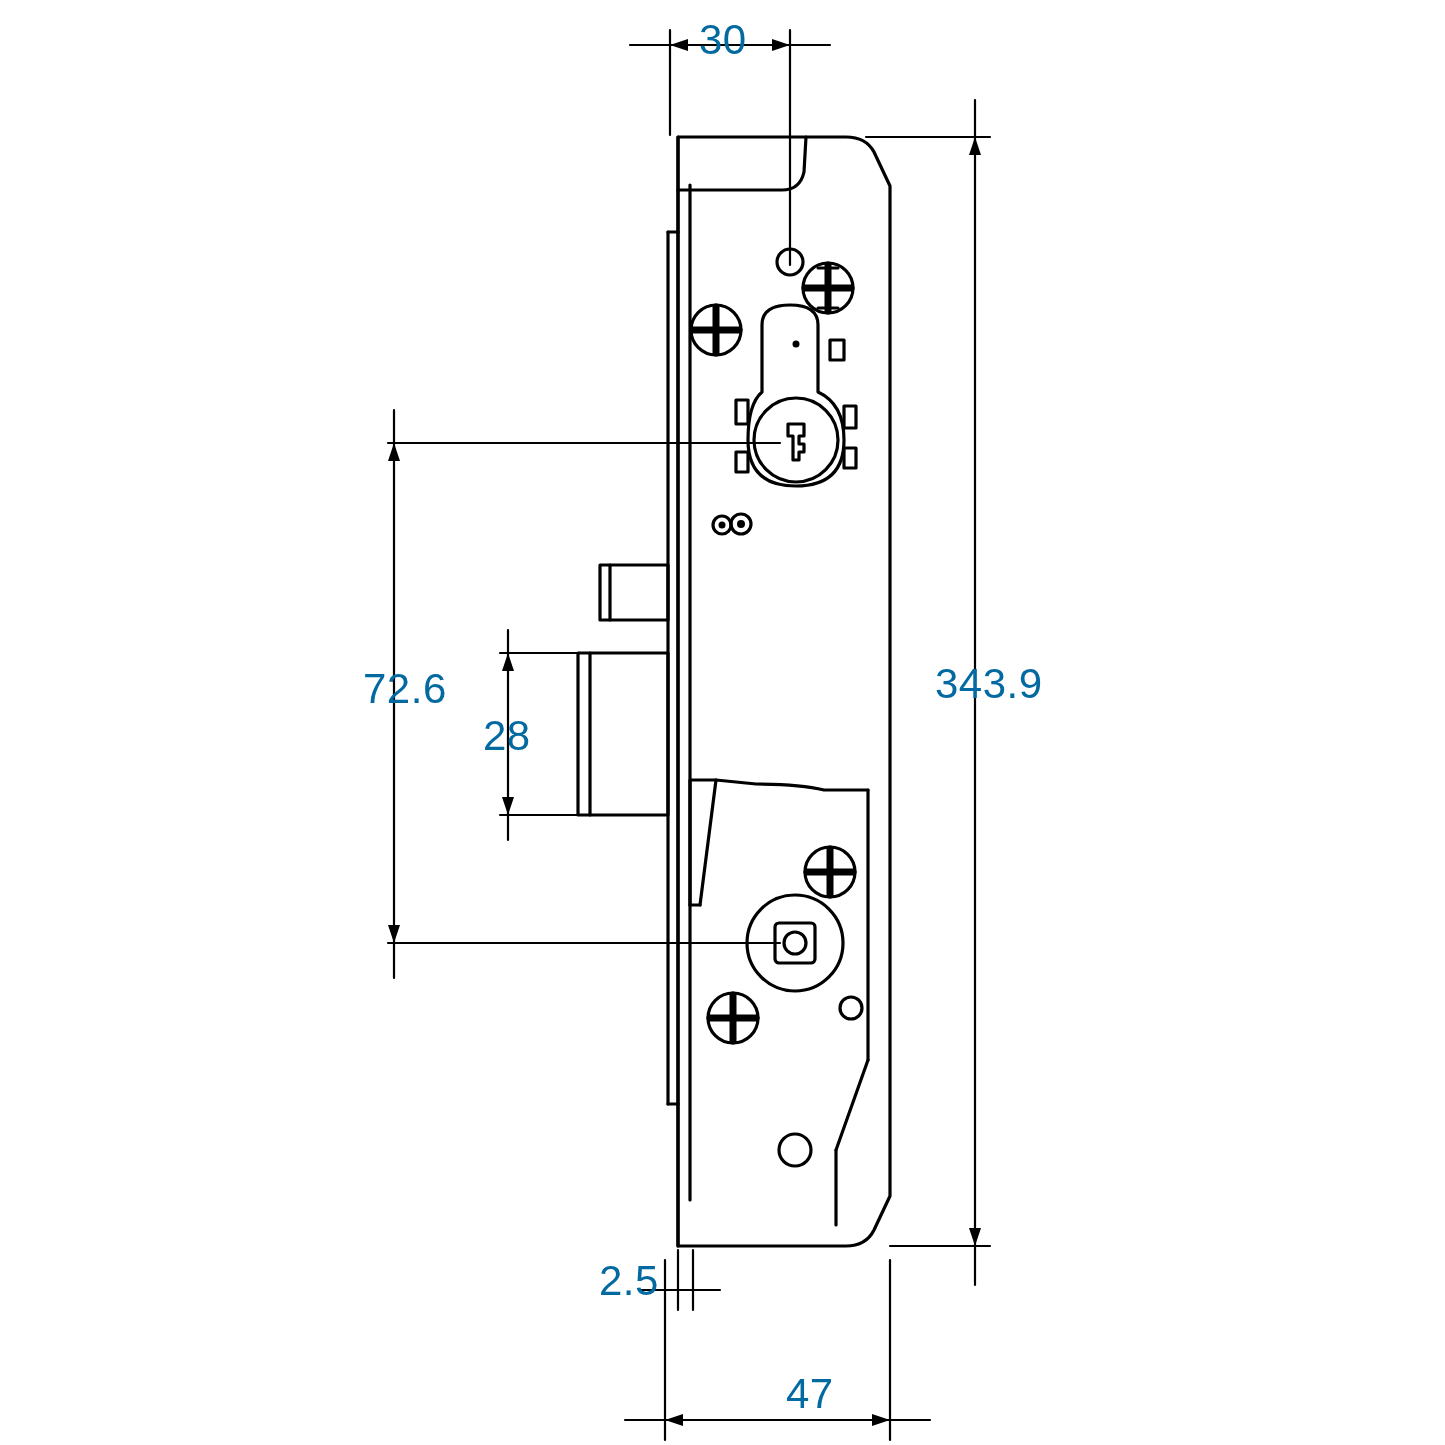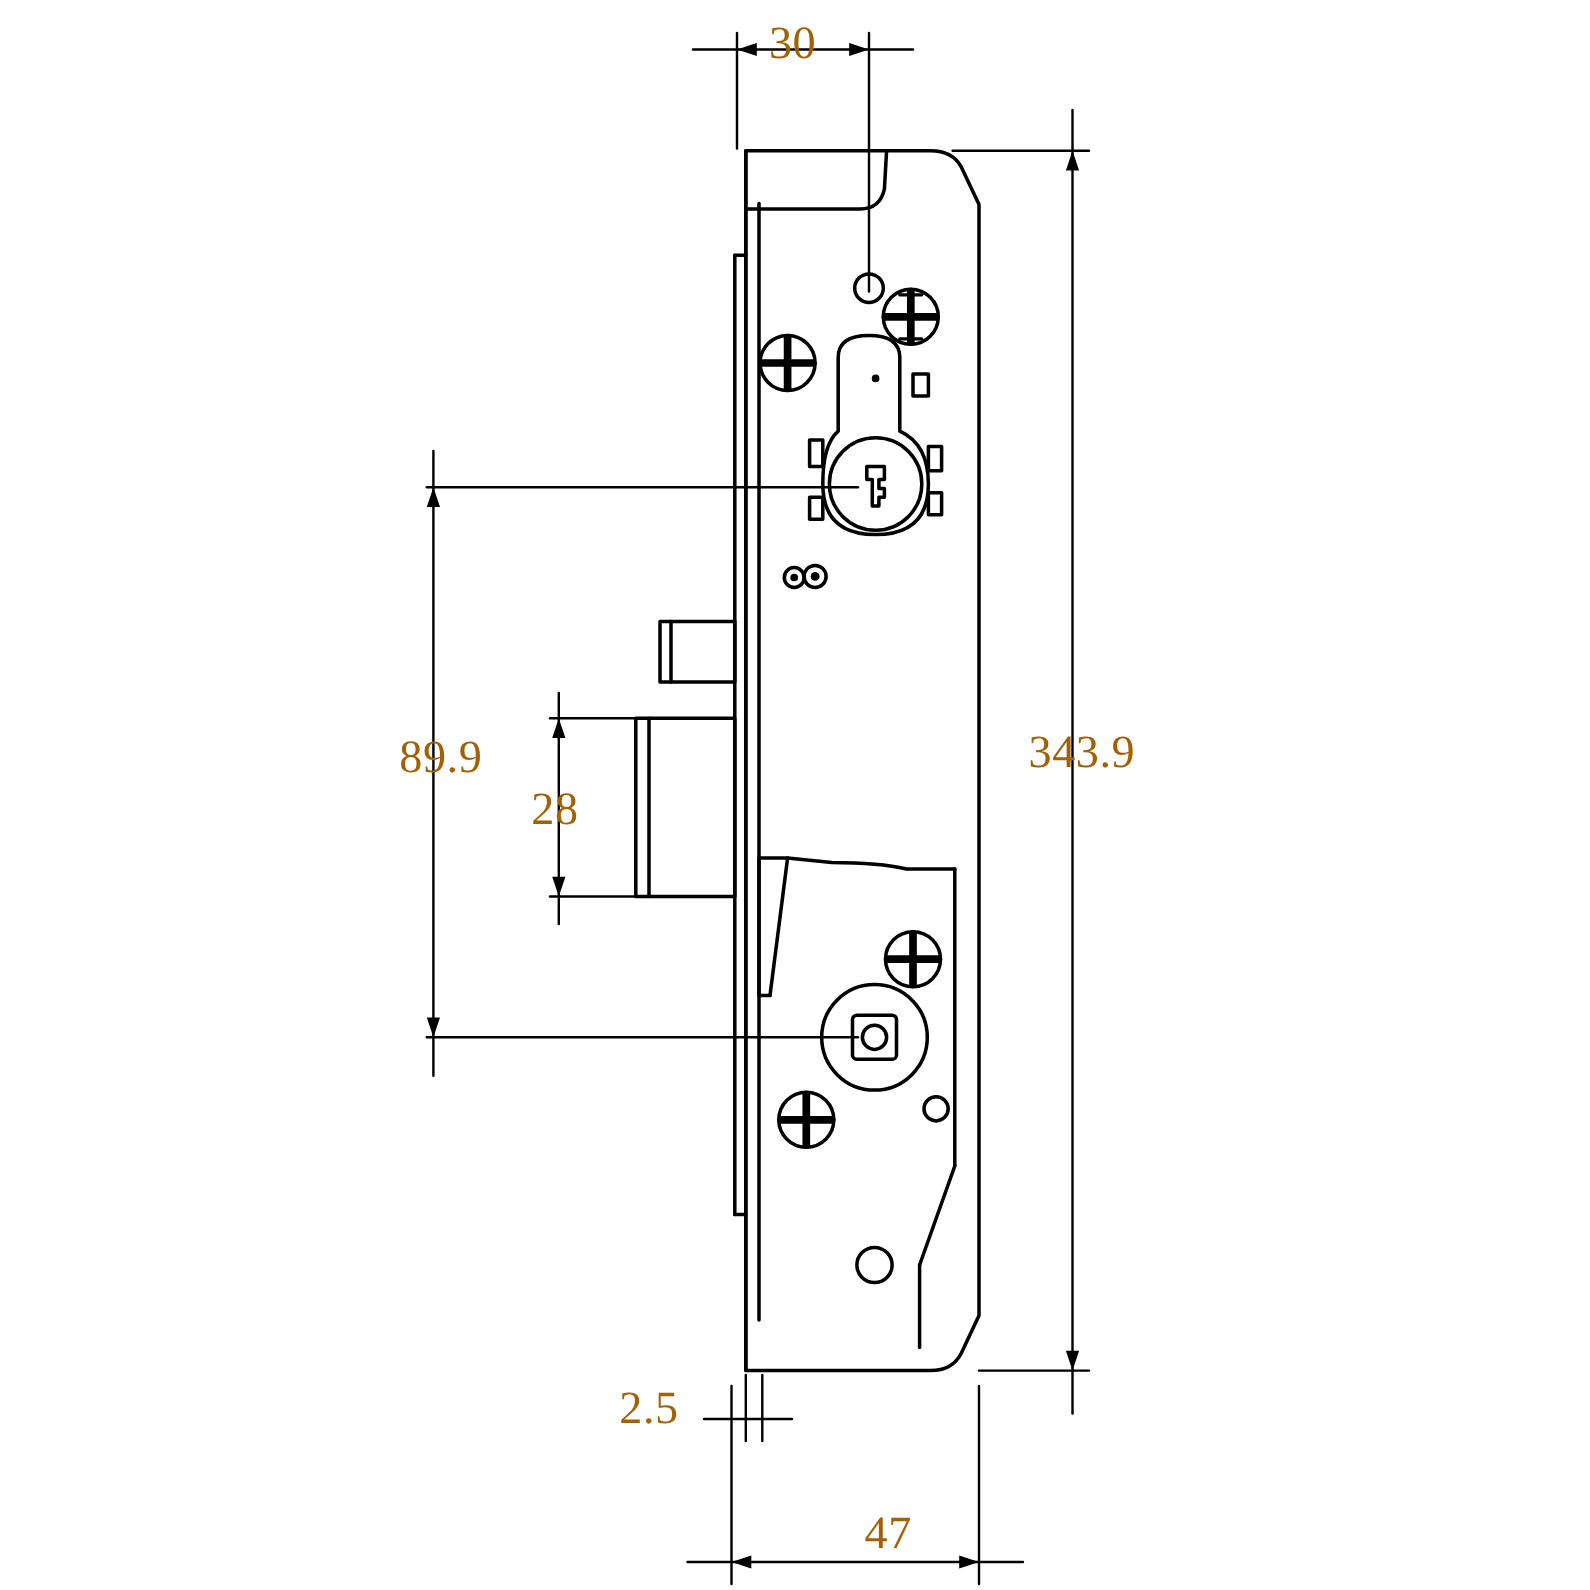--- a/index.html
+++ b/index.html
@@ -15,32 +15,32 @@
     font-family: "Liberation Sans", sans-serif;
     overflow: hidden;
   }
   #stage svg {
     position: absolute;
     left: 0;
     top: 0;
   }
   .dim-label {
     position: absolute;
-    font-family: Liberation Serif, serif;
+    font-family: Liberation Sans, sans-serif;
     font-size: 42px;
-    color: #a16207;
+    color: #0369a1;
     white-space: nowrap;
     letter-spacing: 0.5px;
     text-align: center;
   }
   .dim-30   { left: 699px;  top: 16px; }
   .dim-1945 { left: 935px;  top: 660px; }
   .dim-899  { left: 363px;  top: 665px; }
   .dim-28   { left: 483px;  top: 712px; }
-  .dim-25   { left: 563px;  top: 1257px; }
+  .dim-25   { left: 599px;  top: 1257px; }
   .dim-47   { left: 786px;  top: 1370px; }
 </style>
 </head>
 <body>
 
 <div id="stage">
 
   <svg width="1445" height="1445" viewBox="0 0 1445 1445">
     <g fill="none" stroke="#000000" stroke-width="3.2" stroke-linecap="round" stroke-linejoin="round">
 
@@ -195,18 +195,18 @@
       </g>
       <g>
         <circle cx="795" cy="1150" r="16"></circle>
       </g>
 
     </g>
   </svg>
 
   <div class="dim-label dim-30">30</div>
   <div class="dim-label dim-1945">343.9</div>
-  <div class="dim-label dim-899">89.9</div>
+  <div class="dim-label dim-899">72.6</div>
   <div class="dim-label dim-28">28</div>
   <div class="dim-label dim-25">2.5</div>
   <div class="dim-label dim-47">47</div>
 
 </div>
 
 </body></html>

